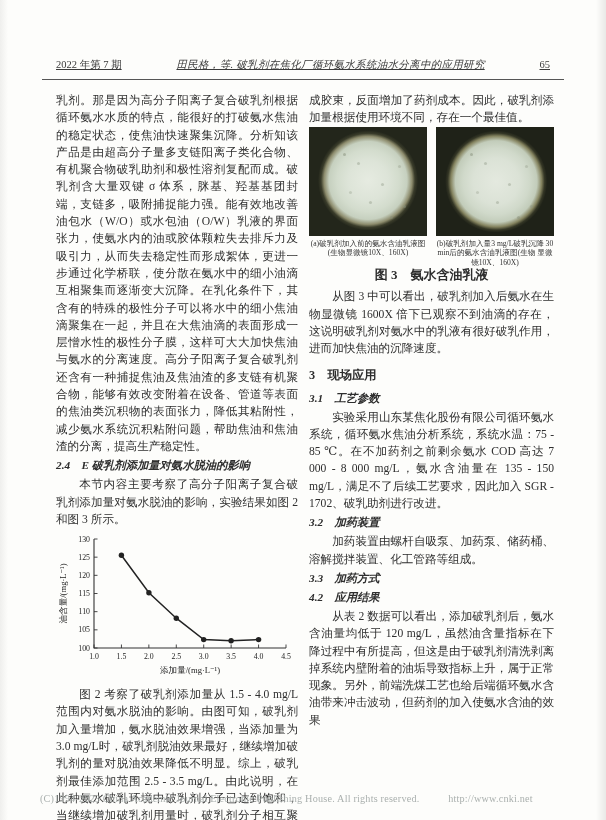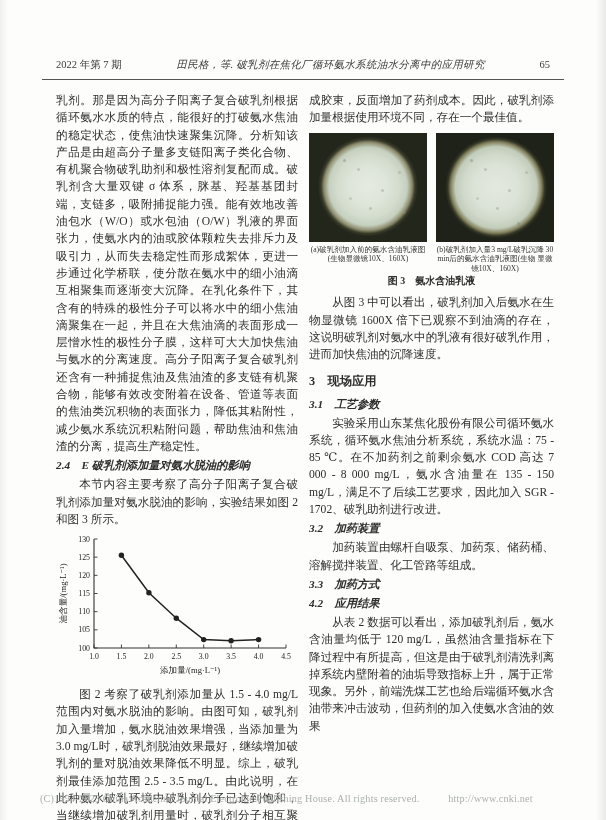--- a/index.html
+++ b/index.html
@@ -12,21 +12,21 @@
   .page{
     position:relative;width:606px;height:820px;
     background:linear-gradient(90deg,#efefed 0,#fdfdfb 8px,#fdfdfb 596px,#e9e9e7 606px);
   }
   
   .header{
     position:absolute;left:42px;right:42px;top:58px;
     display:flex;align-items:baseline;
     border-bottom:1.2px solid #555;
     padding:0 14px 7px 14px;
-    font-size:10.5px;color:#3a3a3a;
+    font-size:10.5px;color:#3a3a3a;text-decoration:underline;
   }
   .header .issue{white-space:nowrap;}
   .header .title{flex:1;text-align:center;font-style:italic;letter-spacing:.3px;}
   .header .pageno{white-space:nowrap;}
   
   .columns{
     position:absolute;left:56px;top:92px;width:494px;
     display:flex;gap:11px;
   }
   .col{width:247px;font-size:11.6px;line-height:17.3px;text-align:justify;}
@@ -38,25 +38,25 @@
     text-align:left;
   }
   .h-sec{
     font-weight:bold;font-size:12.3px;margin:9px 0 7px 0;
     text-align:left;line-height:16px;
   }
   
   .fig2{margin:4px 0 2px 0;text-align:center;}
   .fig2 svg{display:block;margin:0 auto;}
   .fig-caption{
-    font-weight:bold;font-size:10px;text-align:center;
+    font-weight:bold;font-size:13px;text-align:center;
     margin:1px 0 6px 0;line-height:14px;
   }
   
-  .fig3{margin:6px 0 4px 0;}
+  .fig3{margin:0 0 4px 0;}
   .fig3-imgs{display:flex;gap:9px;justify-content:center;}
   .micro{
     position:relative;width:118px;height:109px;overflow:hidden;
     background:
       radial-gradient(circle 50px at 50% 49%,
         #e6ebe1 0%, #dde4d8 40%, #d3dccd 62%, #c6d0bf 78%,
         #8d8c6d 88%, #3a3c2a 94%, #23261b 100%),
       #23261b;
   }
   .micro.b{

